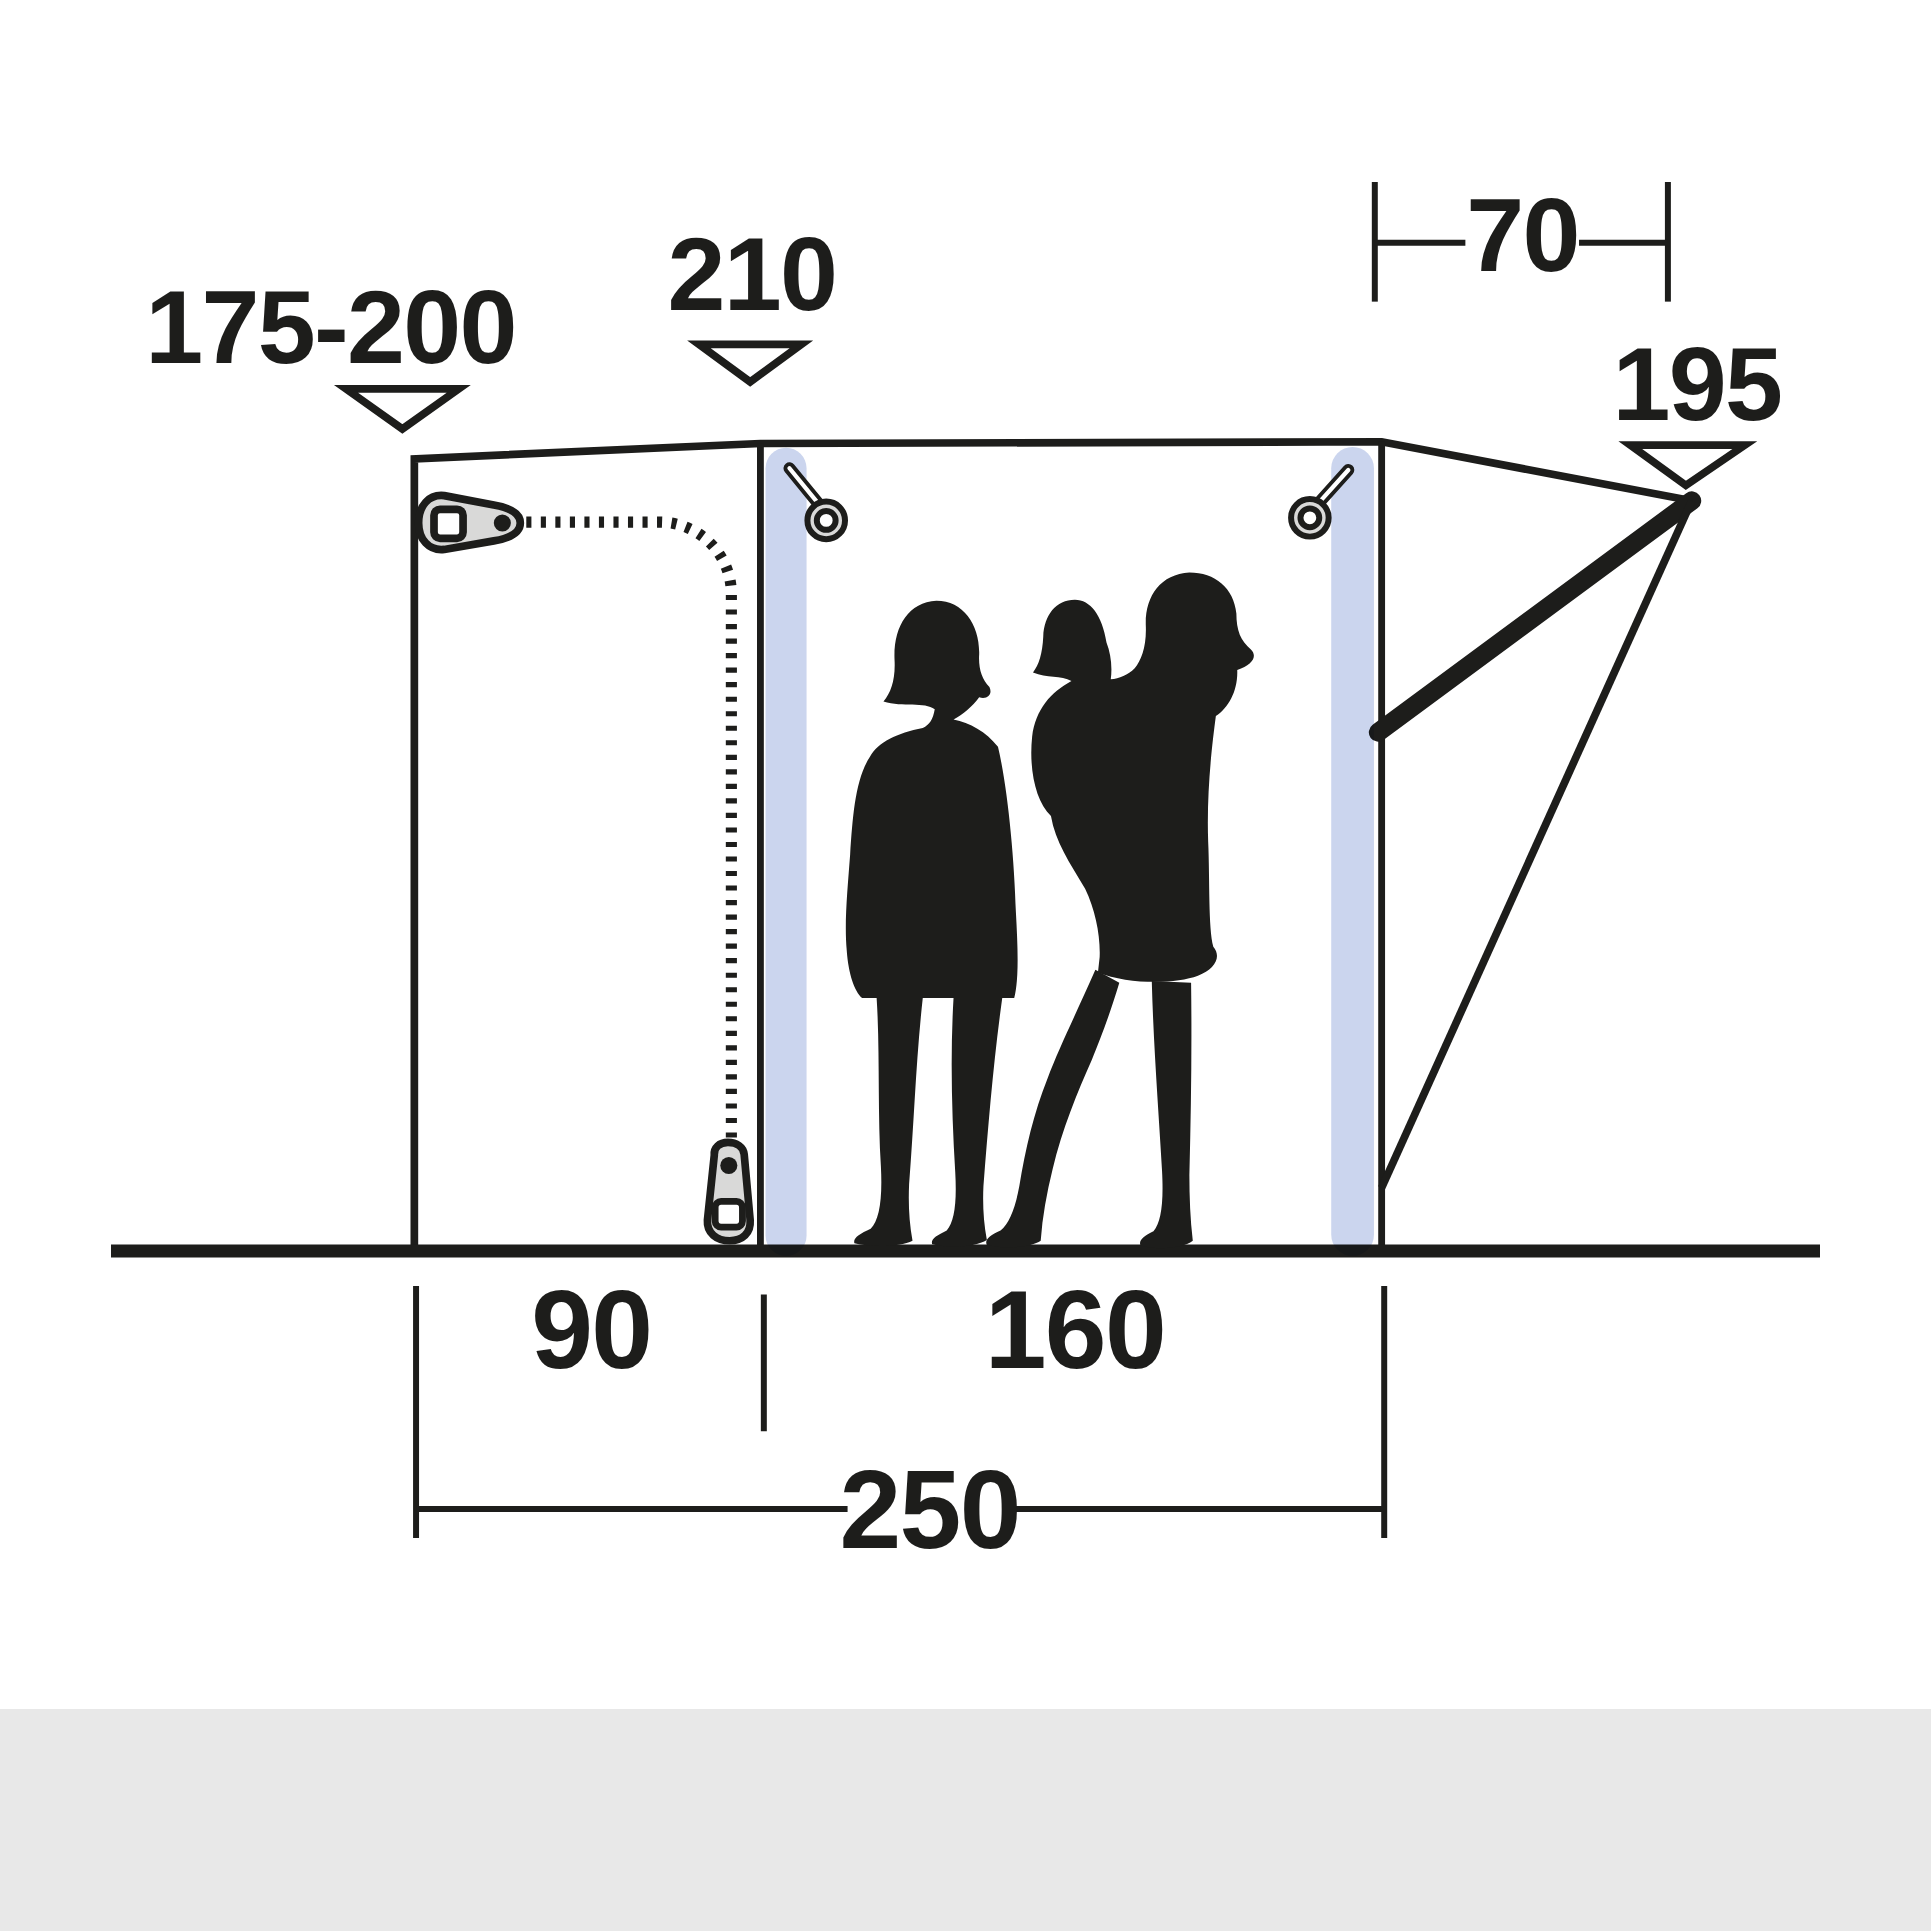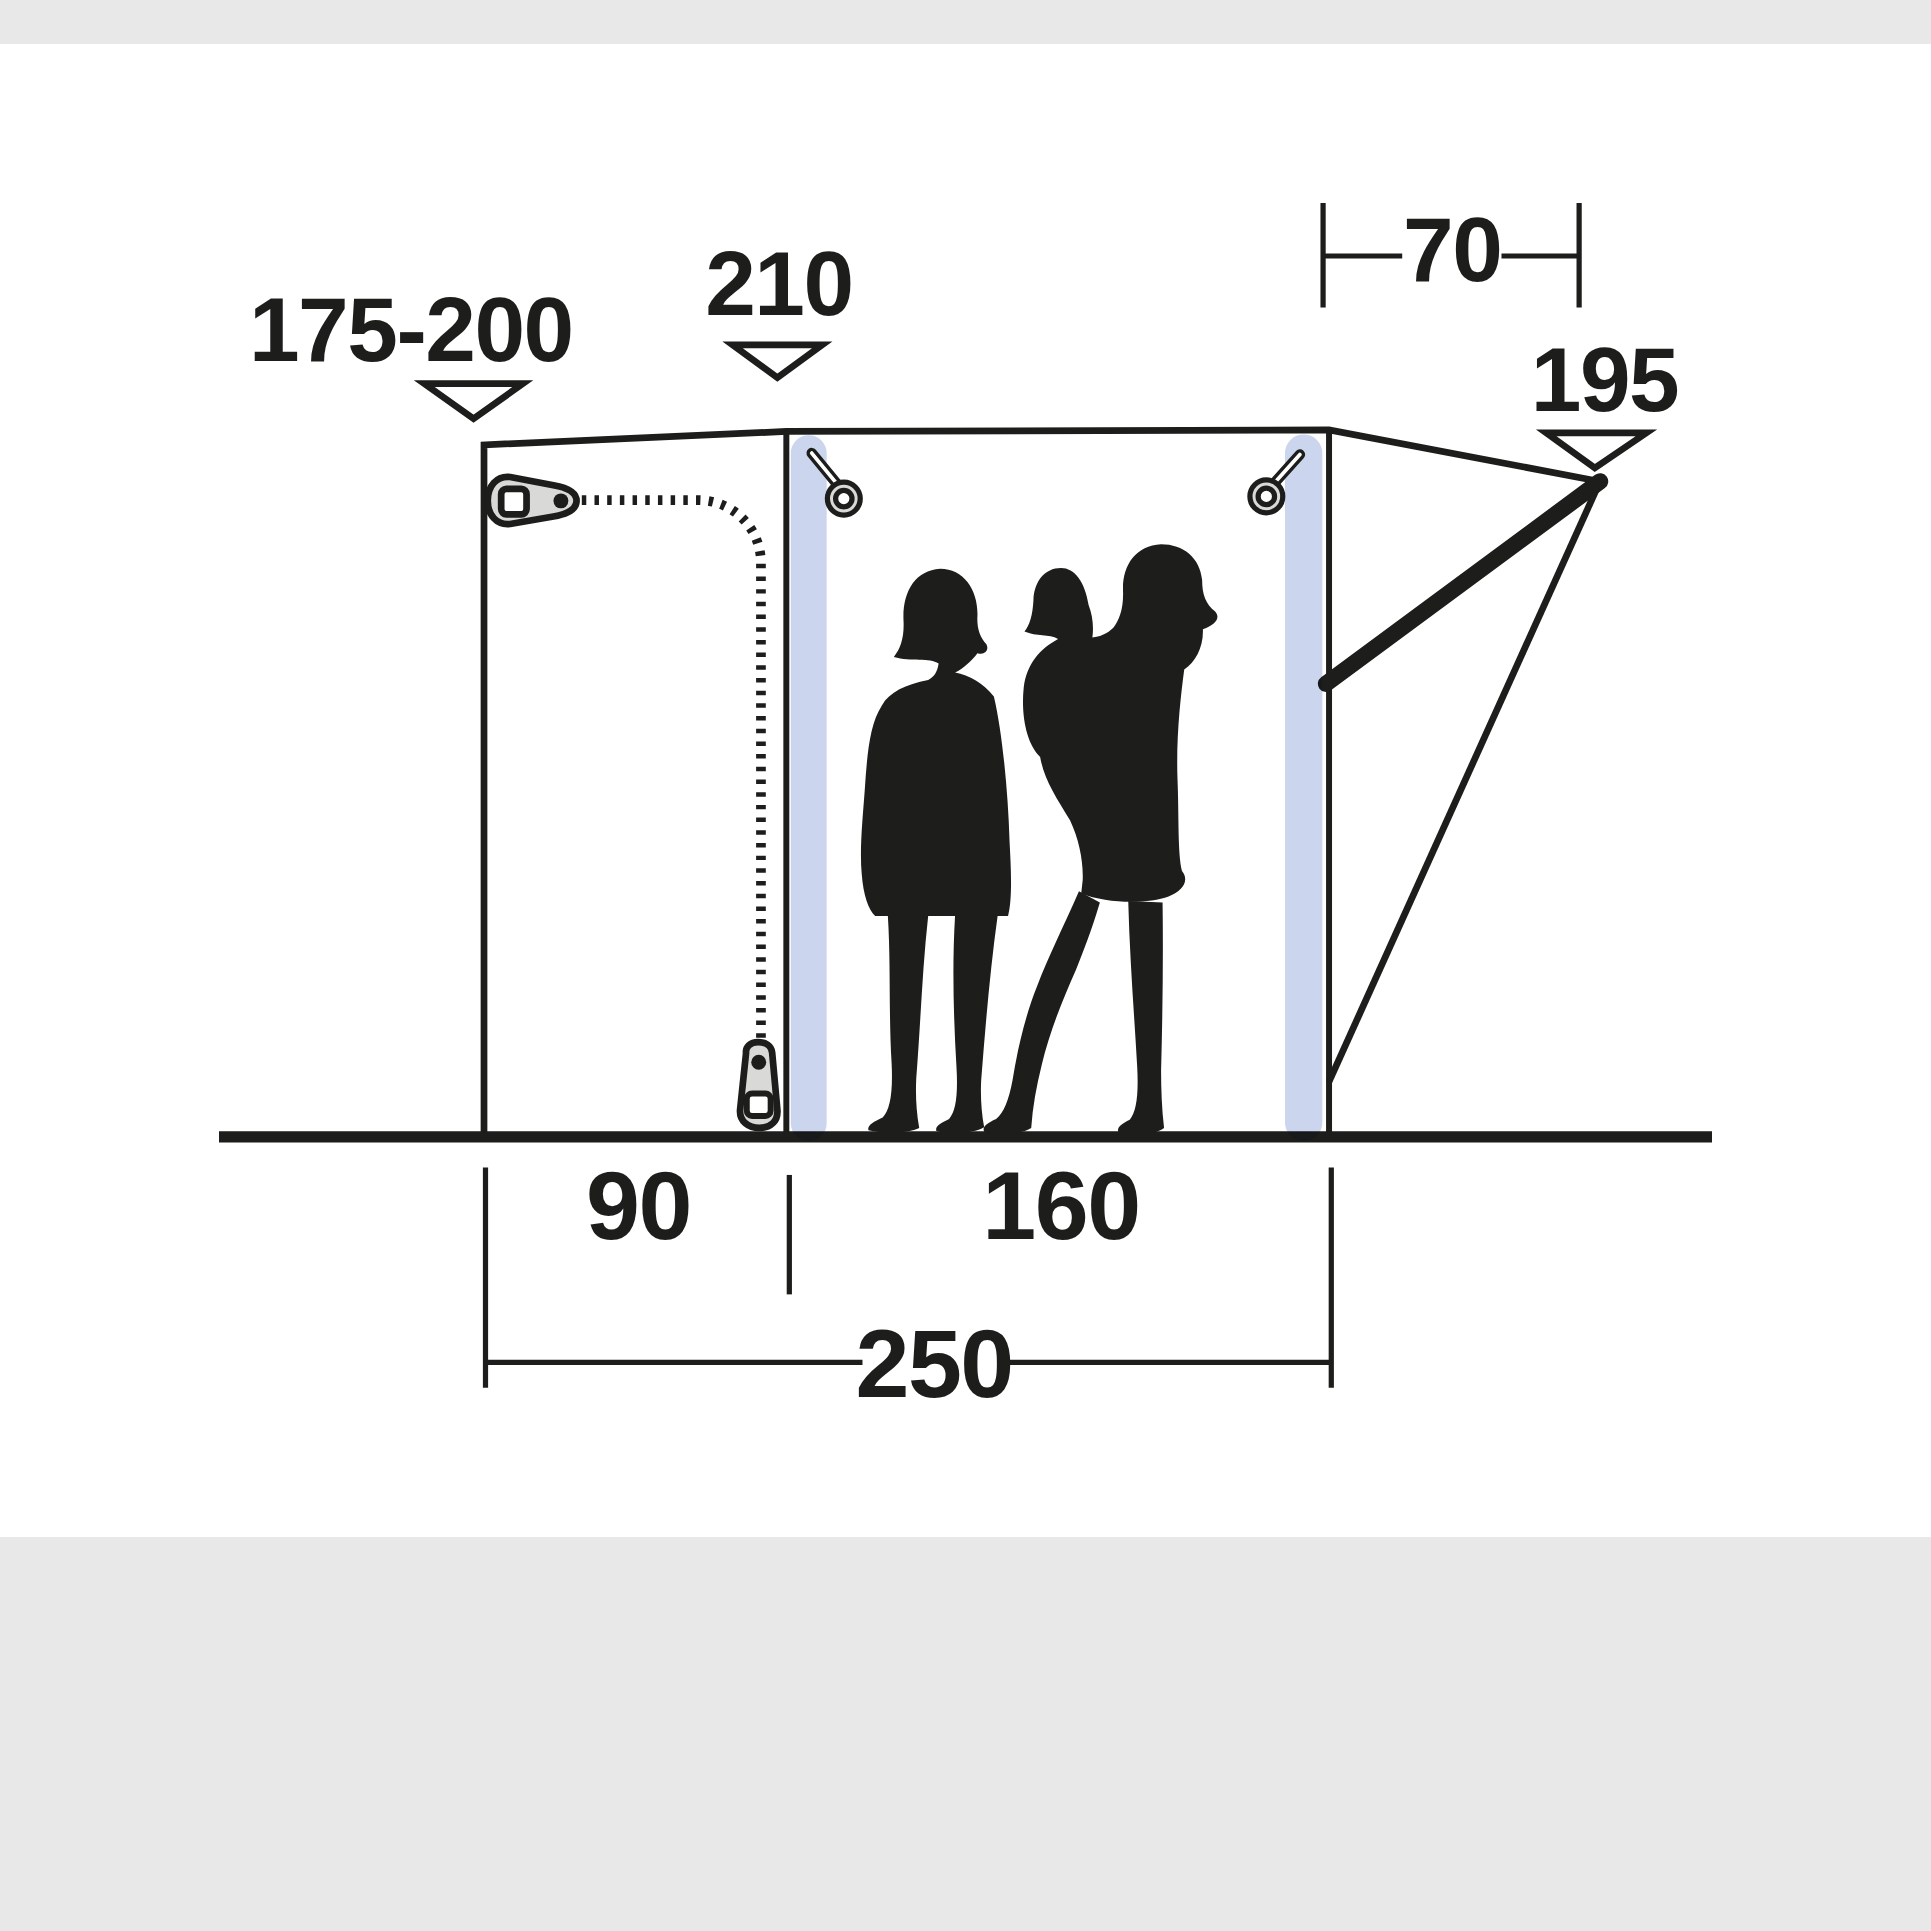--- a/index.html
+++ b/index.html
@@ -4,24 +4,23 @@
 <style>
   :root{
     --ink:#1d1d1b;
     --pole:#cbd5ee;
     --metal:#d9d9d8;
     --background:#ffffff;
   }
   html,body{margin:0;padding:0;background:#e8e8e8;}
   .stage{
     position:relative;
-    width:1931px;height:1493px;
+    width:1931px;height:1709px;
     background:var(--background);
     overflow:hidden;
-    margin-top:44px;
   }
   svg{display:block;width:100%;height:100%;}
   .ln{fill:none;stroke:var(--ink);}
   .tri{fill:var(--background);stroke:var(--ink);stroke-width:9;stroke-linejoin:miter;}
   .pole{fill:var(--pole);mix-blend-mode:multiply;}
   .metal{fill:var(--metal);}
   .sil{fill:var(--ink);stroke:none;}
   text.dim{
     font-family:"Liberation Sans", sans-serif;
     font-weight:bold;

